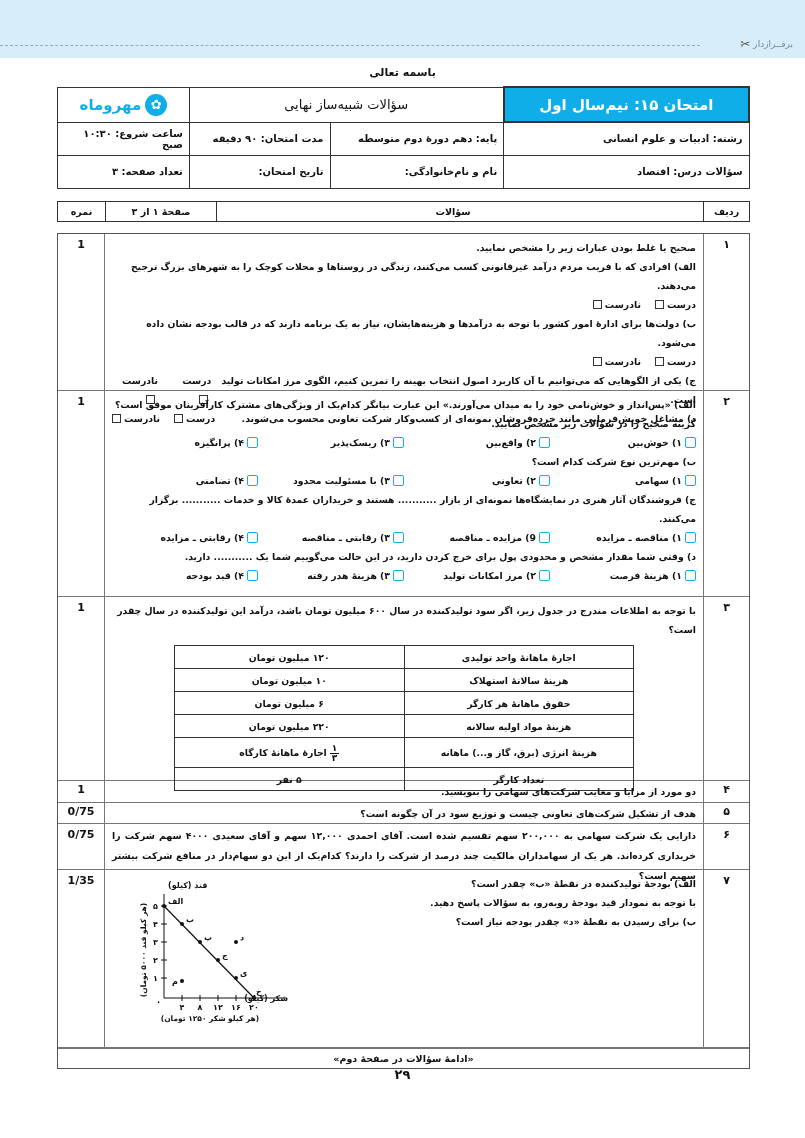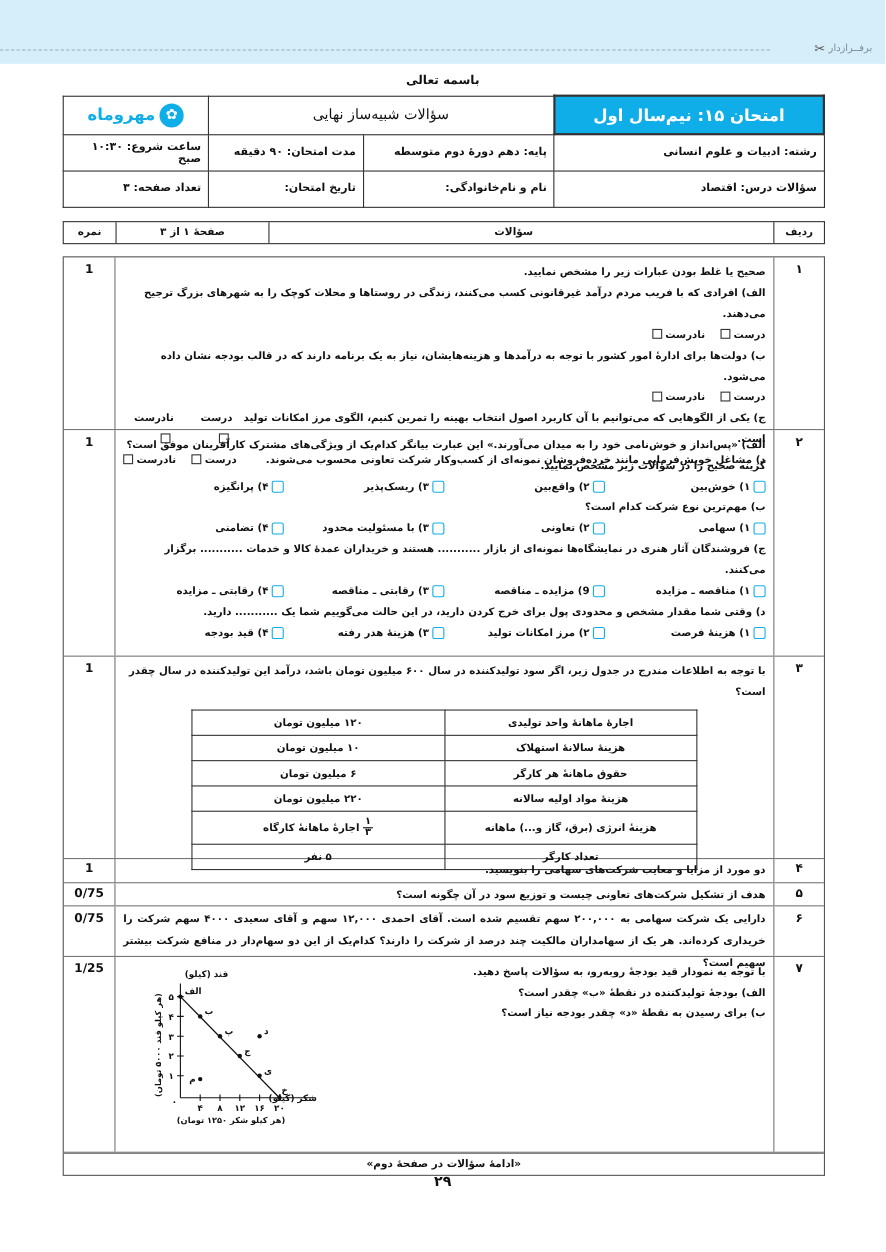--- a/index.html
+++ b/index.html
@@ -18,21 +18,21 @@
     table.header tr:first-child td { height: 35px; }
     .examtitle { background: #10aee8; color: #fff; font-size: 15px; text-align: center; border: 2px solid #333 !important; }
     .subtitle { text-align: center; font-size: 13px; font-weight: normal !important; margin-left: 36px; }
     .logo { text-align: center; color: #10aee8; font-size: 15px; }
     .logo .bf { display: inline-block; width: 22px; height: 22px; border-radius: 50%; background: #10aee8; color: #fff; font-size: 13px; line-height: 22px; vertical-align: middle; margin-left: 4px; }
 
     .colhead { position: absolute; left: 57px; top: 201px; width: 693px; height: 21px; border: 1.5px solid #333; display: flex; font-size: 9.5px; font-weight: bold; }
     .colhead > div { display: flex; align-items: center; }
     .ch-radif { width: 46px; justify-content: center; border-left: 1.5px solid #333; margin-left: 14px; }
     .ch-soal { flex: 1; justify-content: center; }
-    .ch-page { width: 140px; justify-content: center; border-right: 1.5px solid #333; border-left: 1px solid #333; }
+    .ch-page { width: 112px; justify-content: center; border-right: 1.5px solid #333; border-left: 1px solid #333; }
     .ch-nomre { width: 47px; justify-content: center; }
 
     .qwrap { position: absolute; left: 57px; top: 233px; width: 693px; border: 1px solid #555; }
     .qrow { display: flex; border-bottom: 1px solid #777; }
     .qrow:last-child { border-bottom: none; }
     .qnum { width: 46px; border-left: 1px solid #777; text-align: center; font-size: 11px; font-weight: bold; padding-top: 4px; }
     .qbody { flex: 1; padding: 4px 7px 3px 7px; font-size: 9.3px; font-weight: bold; line-height: 19px; text-align: right; }
     .qscore { width: 47px; border-right: 1px solid #777; text-align: center; font-size: 11px; font-weight: bold; padding-top: 4px; direction: ltr; }
 
     .tf { display: inline-flex; gap: 14px; }
@@ -270,22 +270,22 @@
   <div class="qrow" style="height:46px">
     <div class="qnum">۶</div>
     <div class="qbody" style="text-align:justify; line-height:20px; padding-top:2px">دارایی یک شرکت سهامی به ۲۰۰,۰۰۰ سهم تقسیم شده است. آقای احمدی ۱۲,۰۰۰ سهم و آقای سعیدی ۴۰۰۰ سهم شرکت را خریداری کرده‌اند. هر یک از سهامداران مالکیت چند درصد از شرکت را دارند؟ کدام‌یک از این دو سهام‌دار در منافع شرکت بیشتر سهیم است؟</div>
     <div class="qscore">0/75</div>
   </div>
 
   <div class="qrow" style="height:178px">
     <div class="qnum">۷</div>
     <div class="qbody q7">
       <div class="txt">
+        <div>الف) بودجهٔ تولیدکننده در نقطهٔ «ب» چقدر است؟</div>
         <div>با توجه به نمودار قید بودجهٔ روبه‌رو، به سؤالات پاسخ دهید.</div>
-        <div>الف) بودجهٔ تولیدکننده در نقطهٔ «ب» چقدر است؟</div>
         <div>ب) برای رسیدن به نقطهٔ «د» چقدر بودجه نیاز است؟</div>
       </div>
       <div class="chart">
         <svg width="200" height="150" viewBox="0 0 200 150" style="direction:ltr">
 
           <line x1="52" y1="20" x2="52" y2="124" stroke="#111" stroke-width="1"></line>
           <line x1="52" y1="124" x2="175" y2="124" stroke="#111" stroke-width="1"></line>
 
           <g font-size="8" fill="#111" font-weight="bold" text-anchor="end">
             <line x1="49" y1="104" x2="55" y2="104" stroke="#111"></line>
@@ -336,19 +336,19 @@
             <text x="128" y="66">د</text>
               <text x="60" y="110">م</text>
           </g>
           <text x="176" y="127" font-size="8" fill="#111" font-weight="bold" text-anchor="start" direction="rtl">شکر (کیلو)</text>
           <text x="56" y="14" font-size="8" fill="#111" font-weight="bold">قند (کیلو)</text>
           <text x="98" y="147" font-size="7.5" fill="#111" font-weight="bold" text-anchor="middle">(هر کیلو شکر ۱۲۵۰ تومان)</text>
           <text x="0" y="0" font-size="7.5" fill="#111" font-weight="bold" text-anchor="middle" transform="translate(34,76) rotate(-90)">(هر کیلو قند ۵۰۰۰ تومان)</text>
         </svg>
       </div>
     </div>
-    <div class="qscore">1/25</div>
+    <div class="qscore">1/35</div>
   </div>
 
   <div class="cont">«ادامهٔ سؤالات در صفحهٔ دوم»</div>
 </div>
 
 <div class="pagenum">۲۹</div>
 
 </body></html>

